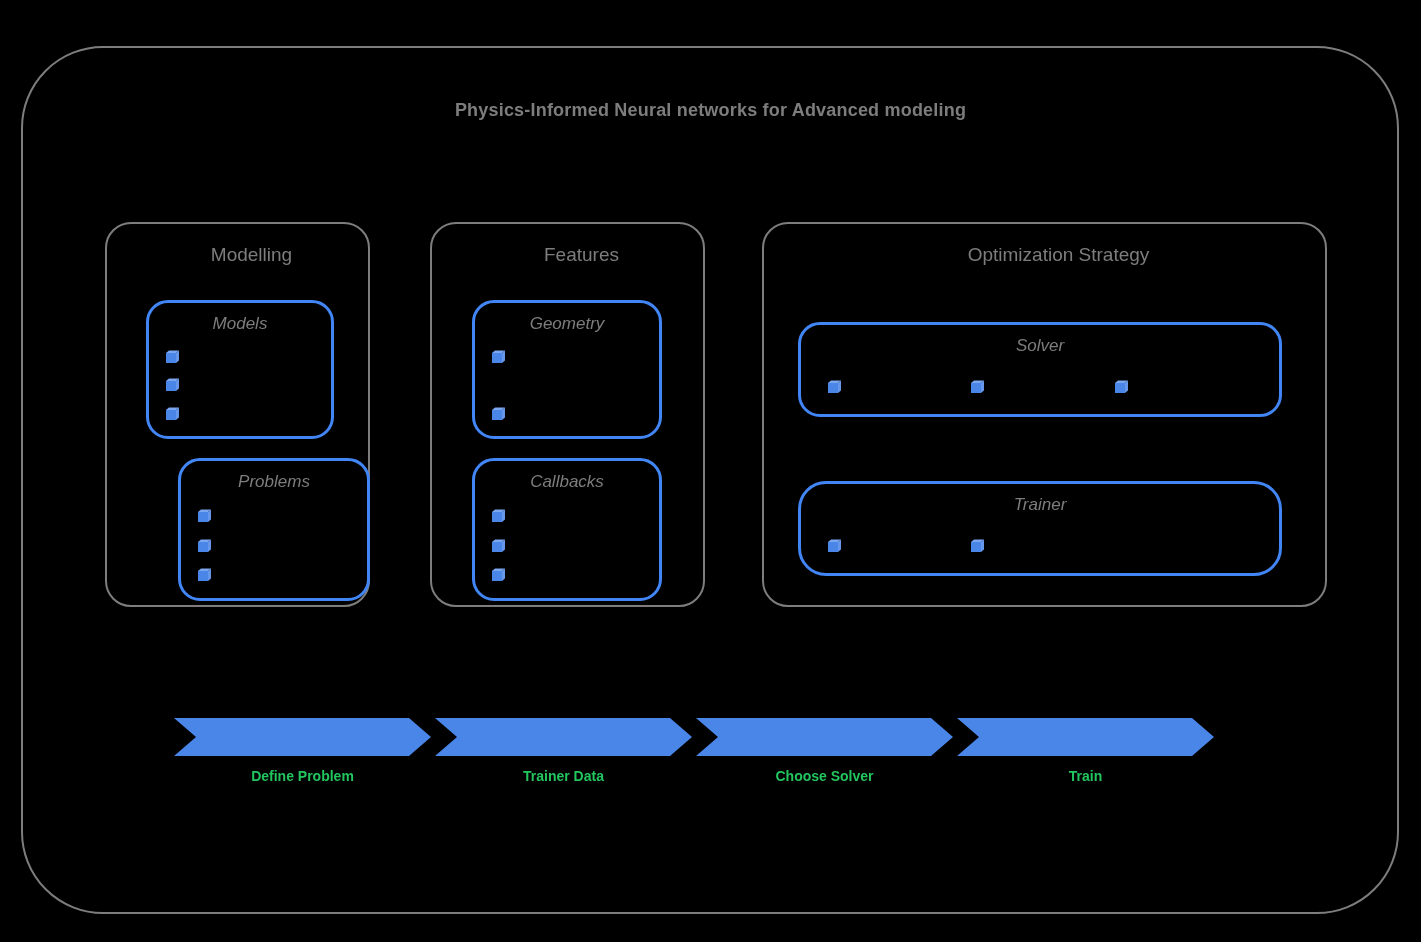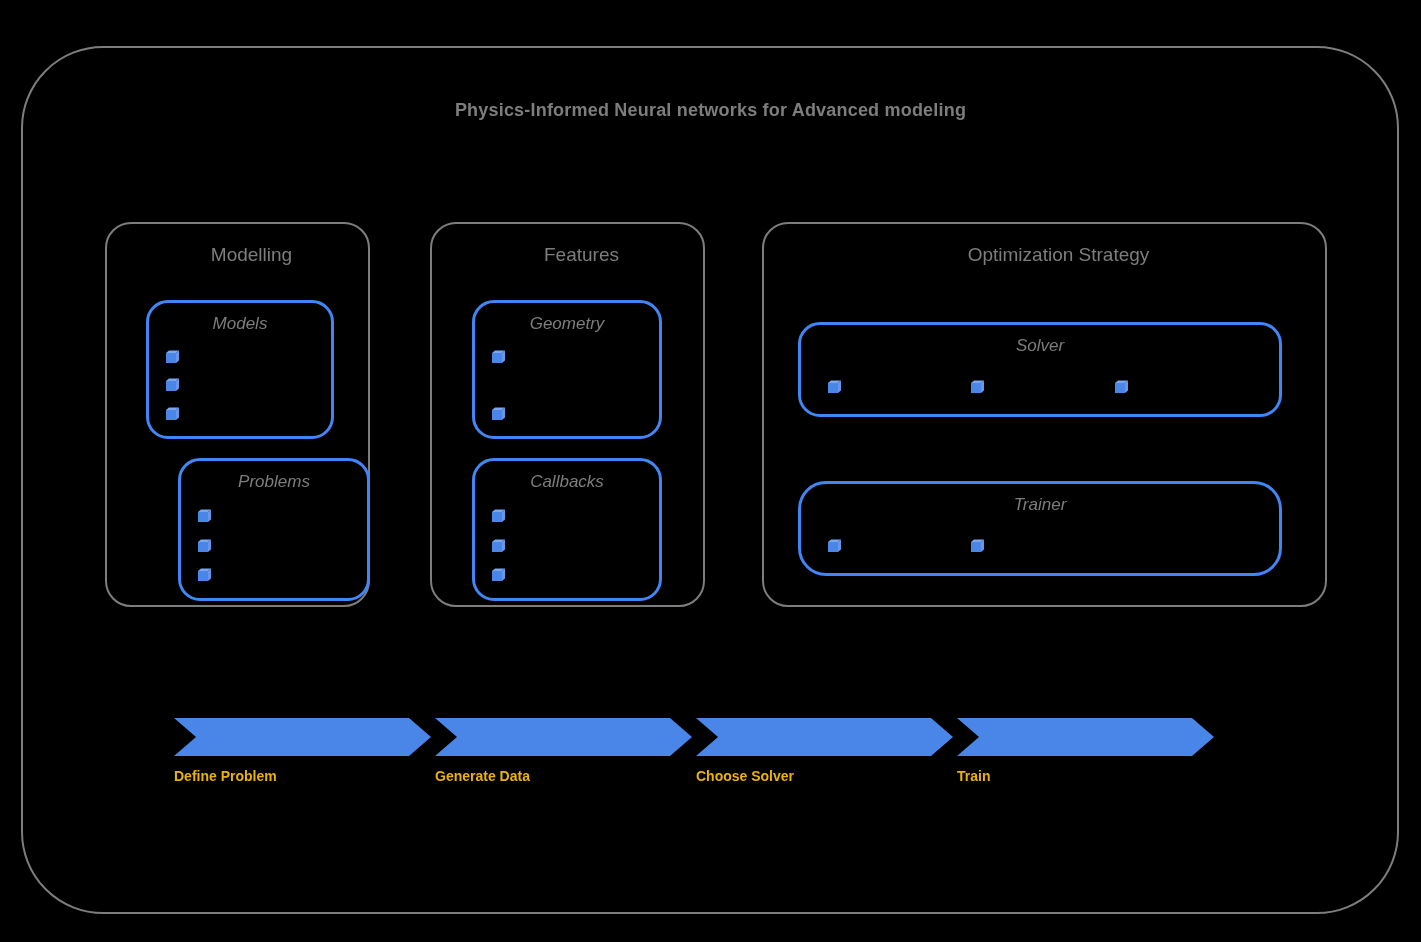--- a/index.html
+++ b/index.html
@@ -167,21 +167,22 @@
     clip-path: polygon(0 0, calc(100% - 22px) 0, 100% 50%, calc(100% - 22px) 100%, 0 100%, 22px 50%);
   }
   .pipe-step:first-child .pipe-arrow {
     clip-path: polygon(0 0, calc(100% - 22px) 0, 100% 50%, calc(100% - 22px) 100%, 0 100%, 22px 50%);
   }
   .pipe-label {
     position: absolute;
     left: 0;
     top: 50px;
     width: 100%;
-    color: #eab308;
+    text-align: center;
+    color: #22c55e;
     font-size: 14px;
     font-weight: bold;
     white-space: nowrap;
   }
 </style>
 </head>
 <body>
 
 <div id="outer-frame"></div>
 
@@ -369,21 +370,21 @@
   </div>
 </div>
 
 <div id="pipeline">
   <div class="pipe-step">
     <div class="pipe-arrow"></div>
     <div class="pipe-label">Define Problem</div>
   </div>
   <div class="pipe-step">
     <div class="pipe-arrow"></div>
-    <div class="pipe-label">Generate Data</div>
+    <div class="pipe-label">Trainer Data</div>
   </div>
   <div class="pipe-step">
     <div class="pipe-arrow"></div>
     <div class="pipe-label">Choose Solver</div>
   </div>
   <div class="pipe-step">
     <div class="pipe-arrow"></div>
     <div class="pipe-label">Train</div>
   </div>
 </div>

